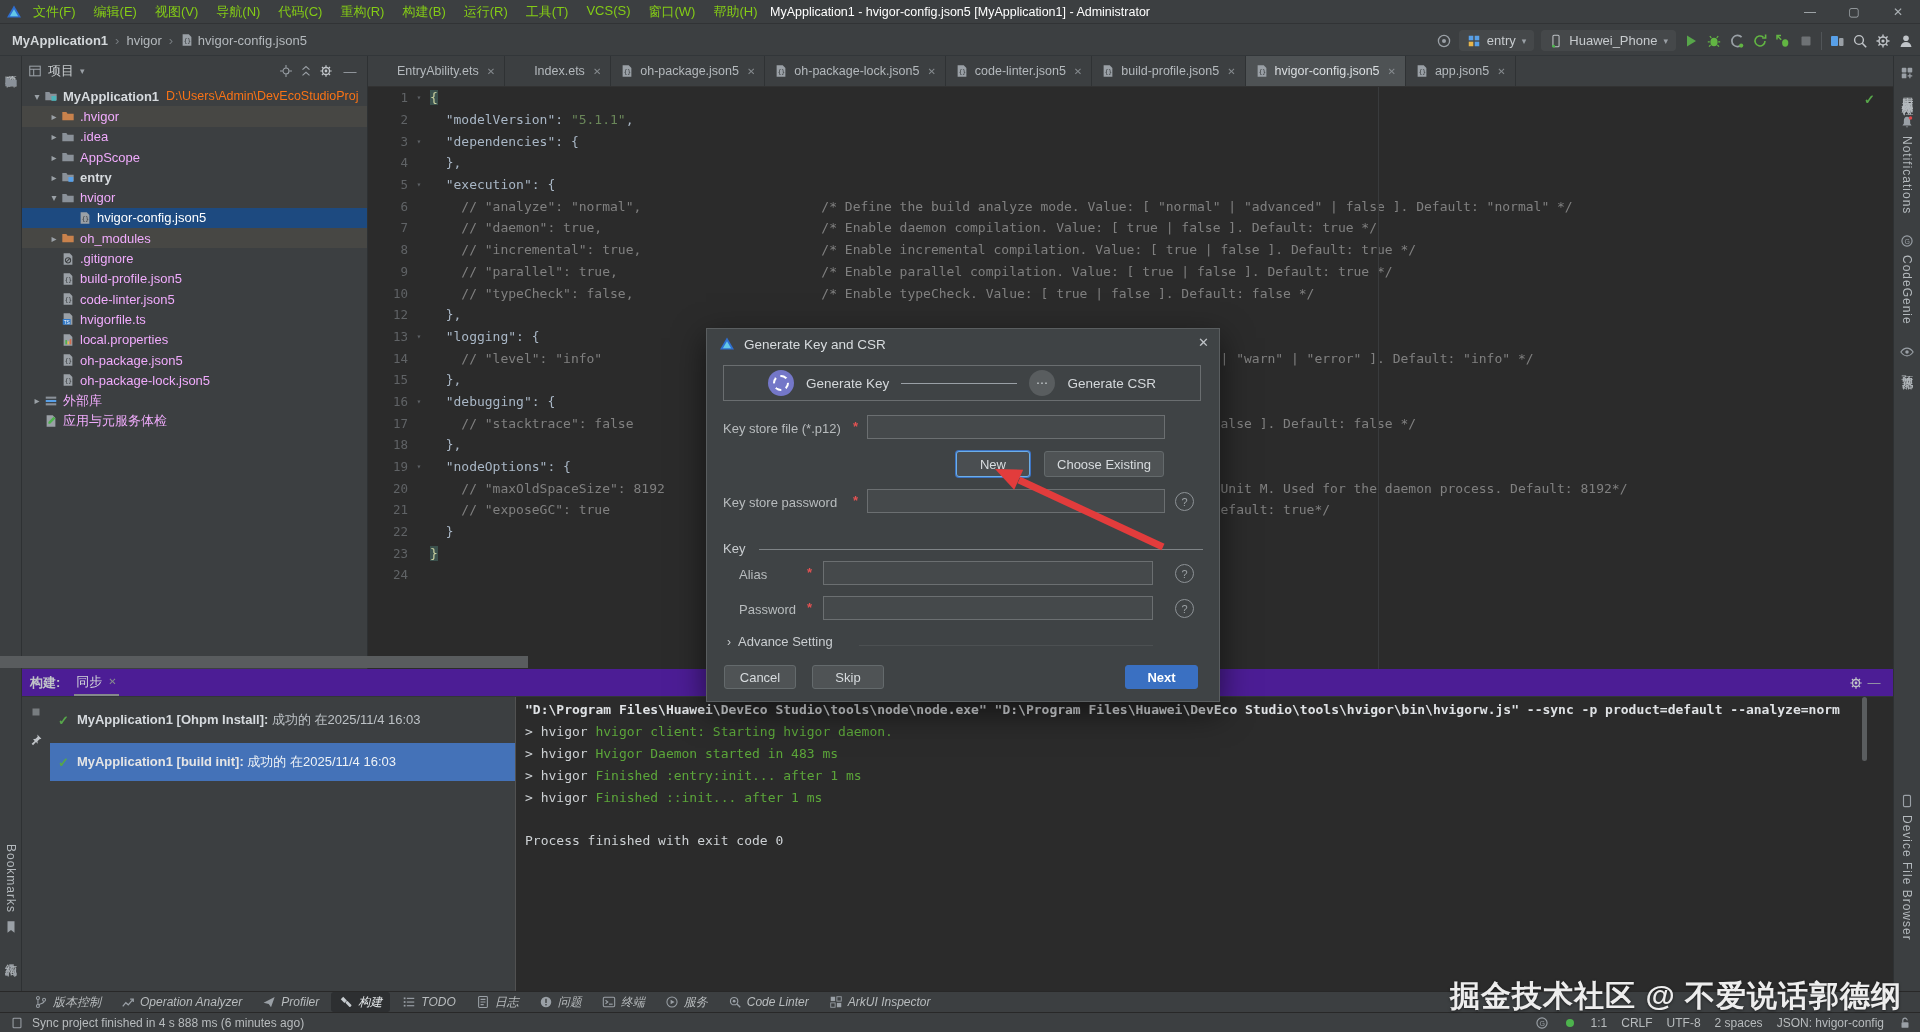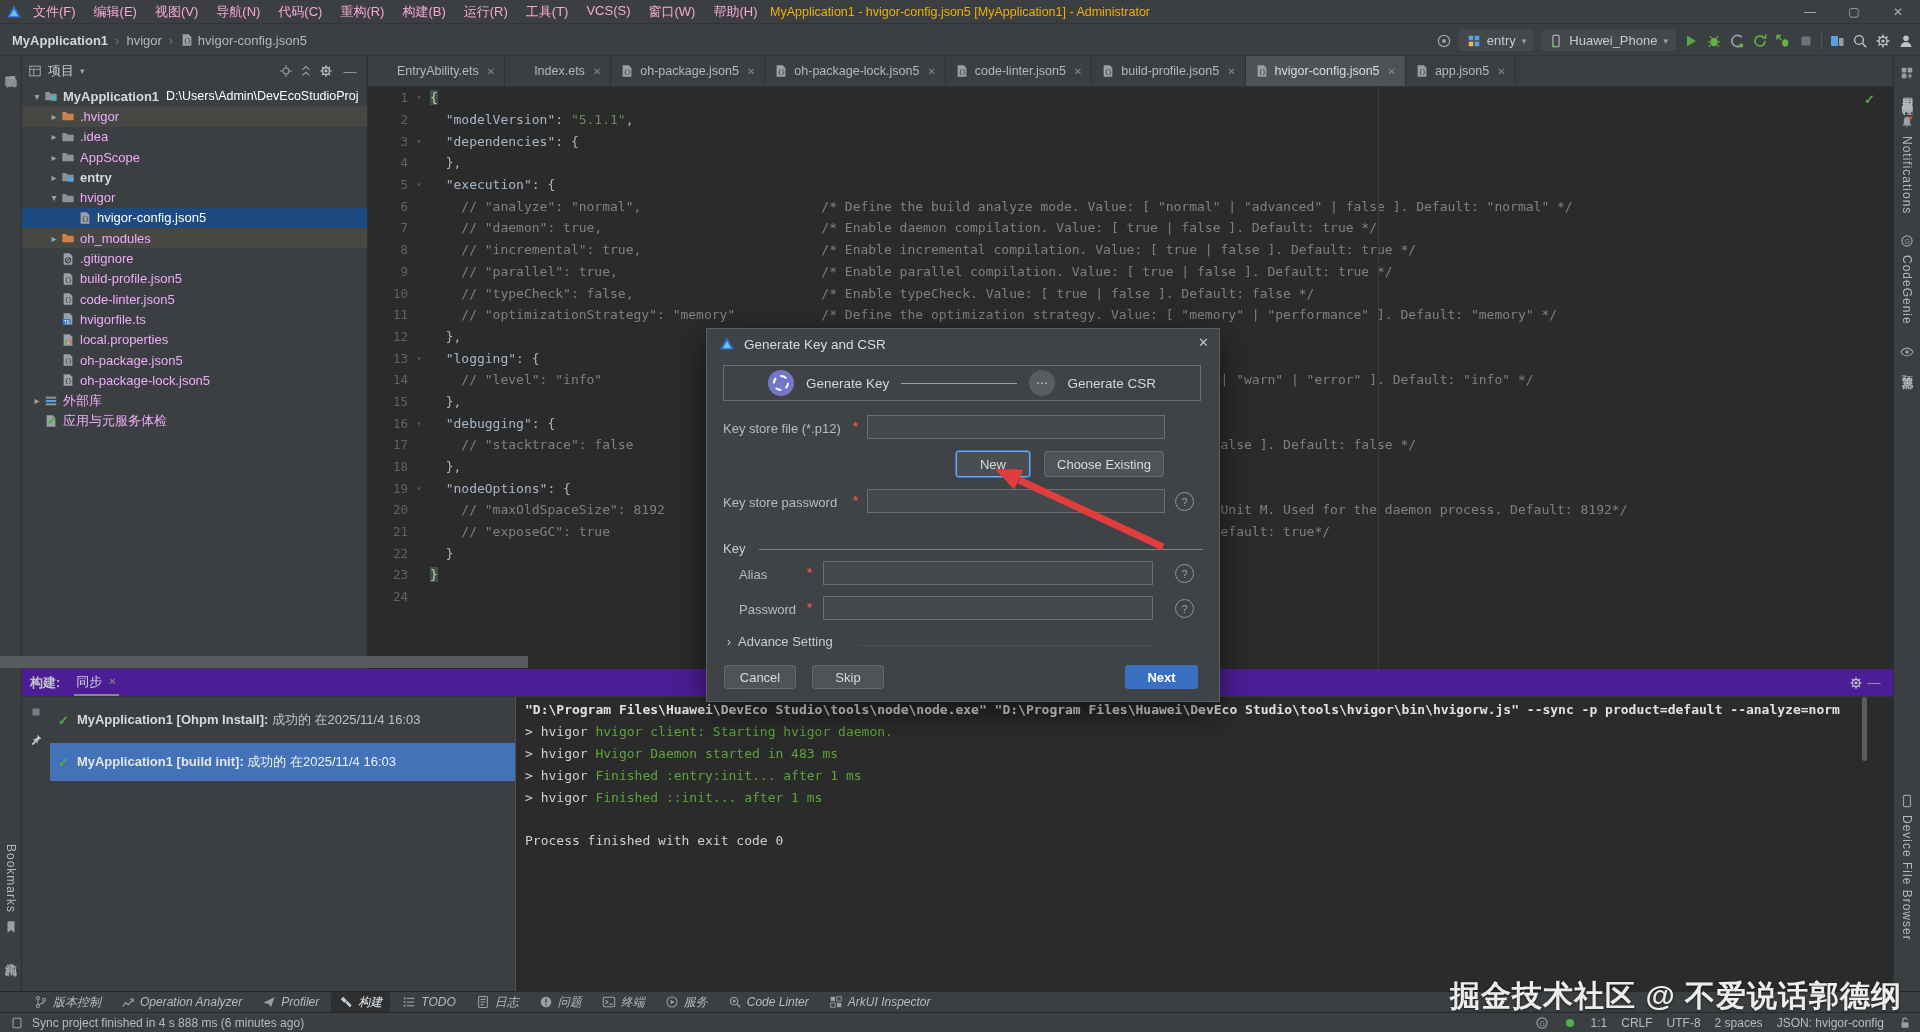--- a/index.html
+++ b/index.html
@@ -6,22 +6,22 @@
   #app{position:relative;width:1920px;height:1032px;overflow:hidden;background:#3c3f41;
        font-family:"Liberation Sans",sans-serif;font-size:13px;color:#bbc0c4;user-select:none;}
   .abs{position:absolute;}
   .ic{display:inline-flex;width:16px;height:16px;flex:none;align-items:center;justify-content:center;}
   .ic svg{width:100%;height:100%;display:block;}
   .ic14{width:14px;height:14px;}
 
   
   #titlebar{left:0;top:0;width:1920px;height:24px;background:#3c3f41;border-bottom:1px solid #313335;
             display:flex;align-items:center;gap:2px;padding-left:6px;box-sizing:border-box;}
-  .mi{padding:2px 9px;color:#f9a8d4;font-size:13px;cursor:default;}
-  #win-title{position:absolute;left:0;right:0;text-align:center;color:#eab308;pointer-events:none;font-size:12.5px;}
+  .mi{padding:2px 9px;color:#84cc16;font-size:13px;cursor:default;}
+  #win-title{position:absolute;left:0;right:0;text-align:center;color:#ffffff;pointer-events:none;font-size:12.5px;}
   #win-controls{position:absolute;right:0;top:0;height:24px;display:flex;}
   #win-controls span{width:44px;height:24px;display:flex;align-items:center;justify-content:center;color:#aab0b4;font-size:12px;}
 
   
   #crumbbar{left:0;top:25px;width:1920px;height:31px;background:#3c3f41;border-bottom:1px solid #323639;
             display:flex;align-items:center;padding-left:12px;box-sizing:border-box;}
   .crumb-sep{color:#777c80;margin:0 7px;}
   .crumb{color:#b4b9bd;}
   .crumb.first{font-weight:bold;color:#d3d7da;}
   #runbar{position:absolute;right:6px;top:25px;height:31px;display:flex;align-items:center;gap:7px;}
@@ -42,21 +42,21 @@
   #pp-title{font-size:13px;color:#c7cbce;}
   #pp-header .spacer{flex:1;}
   #pp-header .hicon{color:#9aa0a6;width:22px;text-align:center;}
   .tree-row{height:20.3px;display:flex;align-items:center;white-space:nowrap;overflow:hidden;cursor:default;}
   .tree-row.selected{background:#1d4a80;}
   .tree-row.tint{background:rgba(221,180,110,.07);}
   .tree-chev{width:14px;color:#9aa0a6;font-size:10px;text-align:center;flex:none;}
   .tree-label{margin-left:5px;color:#f0abfc;}
   .tree-row.selected .tree-label{color:#fff;}
   .tree-label.bold{font-weight:bold;color:#d6dade;}
-  .tree-suffix{margin-left:7px;color:#ffffff;font-size:12.5px;}
+  .tree-suffix{margin-left:7px;color:#f97316;font-size:12.5px;}
 
   
   #editor{left:368px;top:56px;width:1525px;height:613px;background:#2b2b2b;}
   #tabbar{height:30px;background:#3c3f41;border-bottom:1px solid #323232;display:flex;align-items:stretch;}
   .tab{display:flex;align-items:center;gap:6px;padding:0 9px;border-right:1px solid #2f3234;color:#b4b9bd;font-size:12.5px;cursor:default;}
   .tab.active{background:#4e5254;color:#dadee1;}
   .tab .x{color:#868b8f;font-size:10px;margin-left:2px;}
   #codewrap{position:absolute;left:0;top:31px;width:1525px;}
   .cl{height:21.7px;display:flex;align-items:center;font-family:"DejaVu Sans Mono",monospace;font-size:13px;white-space:pre;}
   .ln{width:40px;text-align:right;color:#606366;flex:none;font-size:12.5px;}
@@ -636,21 +636,20 @@
         <div class="cl"><span class="ln">1</span><span class="fold">▾</span><span class="ct"><span class="bh">{</span></span></div>
         <div class="cl"><span class="ln">2</span><span class="fold"></span><span class="ct"><span class="d">  "modelVersion": </span><span class="s">"5.1.1"</span><span class="d">,</span></span></div>
         <div class="cl"><span class="ln">3</span><span class="fold">▾</span><span class="ct"><span class="d">  "dependencies": {</span></span></div>
         <div class="cl"><span class="ln">4</span><span class="fold"></span><span class="ct"><span class="d">  },</span></span></div>
         <div class="cl"><span class="ln">5</span><span class="fold">▾</span><span class="ct"><span class="d">  "execution": {</span></span></div>
         <div class="cl"><span class="ln">6</span><span class="fold"></span><span class="ct"><span class="c">    // "analyze": "normal",                       /* Define the build analyze mode. Value: [ "normal" | "advanced" | false ]. Default: "normal" */</span></span></div>
         <div class="cl"><span class="ln">7</span><span class="fold"></span><span class="ct"><span class="c">    // "daemon": true,                            /* Enable daemon compilation. Value: [ true | false ]. Default: true */</span></span></div>
         <div class="cl"><span class="ln">8</span><span class="fold"></span><span class="ct"><span class="c">    // "incremental": true,                       /* Enable incremental compilation. Value: [ true | false ]. Default: true */</span></span></div>
         <div class="cl"><span class="ln">9</span><span class="fold"></span><span class="ct"><span class="c">    // "parallel": true,                          /* Enable parallel compilation. Value: [ true | false ]. Default: true */</span></span></div>
         <div class="cl"><span class="ln">10</span><span class="fold"></span><span class="ct"><span class="c">    // "typeCheck": false,                        /* Enable typeCheck. Value: [ true | false ]. Default: false */</span></span></div>
-        <div class="cl"><span class="ln">11</span><span class="fold"></span><span class="ct"><span class="c">    // "optimizationStrategy": "memory"           /* Define the optimization strategy. Value: [ "memory" | "performance" ]. Default: "memory" */</span></span></div>
         <div class="cl"><span class="ln">12</span><span class="fold"></span><span class="ct"><span class="d">  },</span></span></div>
         <div class="cl"><span class="ln">13</span><span class="fold">▾</span><span class="ct"><span class="d">  "logging": {</span></span></div>
         <div class="cl"><span class="ln">14</span><span class="fold"></span><span class="ct"><span class="c">    // "level": "info"                            /* Define the log level. Value: [ "debug" | "info" | "warn" | "error" ]. Default: "info" */</span></span></div>
         <div class="cl"><span class="ln">15</span><span class="fold"></span><span class="ct"><span class="d">  },</span></span></div>
         <div class="cl"><span class="ln">16</span><span class="fold">▾</span><span class="ct"><span class="d">  "debugging": {</span></span></div>
         <div class="cl"><span class="ln">17</span><span class="fold"></span><span class="ct"><span class="c">    // "stacktrace": false                        /* Enable stacktrace compilation. Value: [ true | false ]. Default: false */</span></span></div>
         <div class="cl"><span class="ln">18</span><span class="fold"></span><span class="ct"><span class="d">  },</span></span></div>
         <div class="cl"><span class="ln">19</span><span class="fold">▾</span><span class="ct"><span class="d">  "nodeOptions": {</span></span></div>
         <div class="cl"><span class="ln">20</span><span class="fold"></span><span class="ct"><span class="c">    // "maxOldSpaceSize": 8192                 /* Set the maximum memory size of the old generation. Unit M. Used for the daemon process. Default: 8192*/</span></span></div>
         <div class="cl"><span class="ln">21</span><span class="fold"></span><span class="ct"><span class="c">    // "exposeGC": true                           /* Enable gc expose. Used for the daemon process. Default: true*/</span></span></div>

